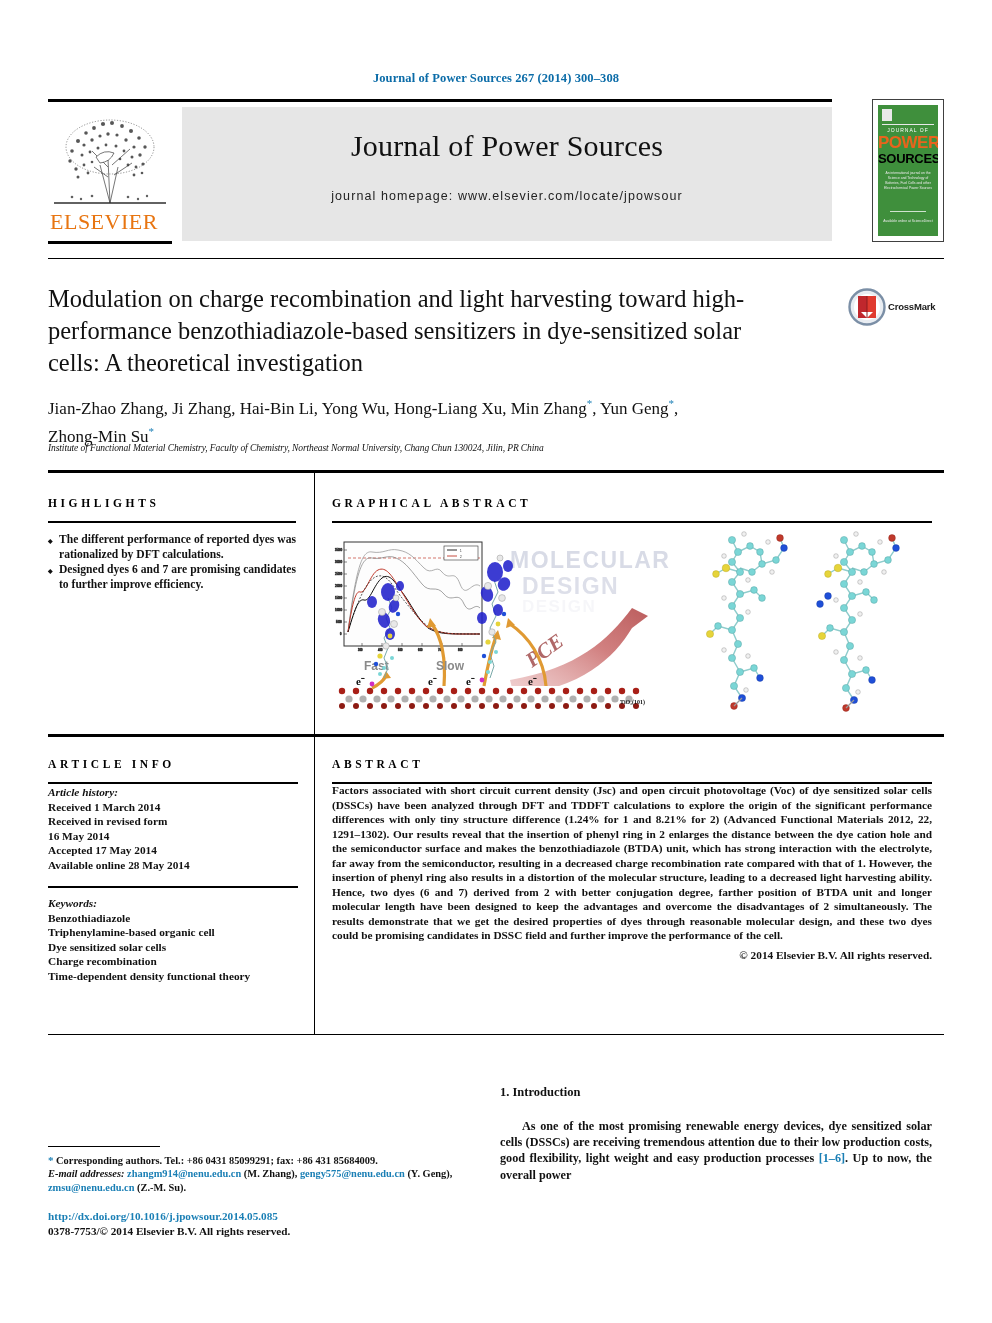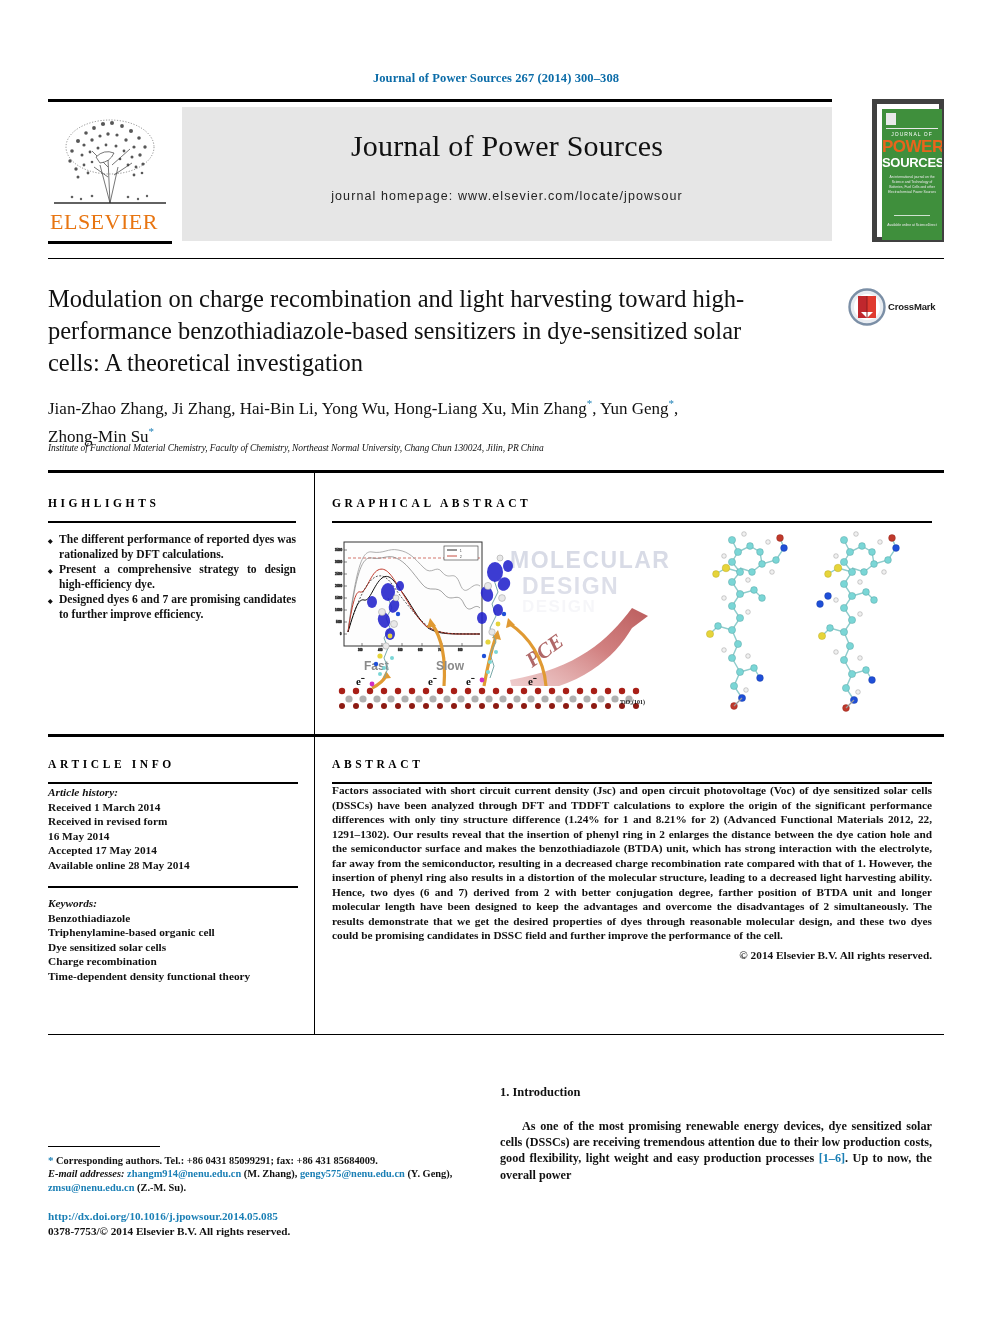--- a/index.html
+++ b/index.html
@@ -109,21 +109,21 @@
     color: #222;
     letter-spacing: 1.1px;
   }
   .cover {
     position: absolute;
     left: 824px;
     top: 0px;
     width: 72px;
     height: 143px;
     background: #fff;
-    border: 5px solid #404040;
+    border: 1px solid #404040;
     box-sizing: border-box;
   }
   .cover-inner {
     position: absolute;
     left: 5px; top: 5px;
     width: 60px; height: 131px;
     background: #3f8f3c;
     overflow: hidden;
   }
   .cover-els {
@@ -140,21 +140,21 @@
   }
   .cover-power {
     position: absolute; left: 0; top: 30px; width: 60px;
     text-align: center; font-family: "Liberation Sans", sans-serif;
     font-weight: bold; font-size: 17px; color: #e9641c;
     letter-spacing: -0.5px; line-height: 15px;
   }
   .cover-sources {
     position: absolute; left: 0; top: 46px; width: 60px;
     text-align: right; font-family: "Liberation Sans", sans-serif;
-    font-weight: bold; font-size: 13px; color: #ffffff;
+    font-weight: bold; font-size: 13px; color: #000000;
     letter-spacing: -0.3px;
   }
   .cover-sub {
     position: absolute; left: 5px; top: 66px; width: 50px;
     text-align: center; font-family: "Liberation Sans", sans-serif;
     font-size: 3.4px; color: #eaeaea; line-height: 5px;
   }
   .cover-foot {
     position: absolute; left: 5px; bottom: 12px; width: 50px;
     text-align: center; font-family: "Liberation Sans", sans-serif;
@@ -509,21 +509,20 @@
 
   <div class="thick-rule" style="top:470px;"></div>
 
   <div class="vrule" style="left:314px; top:470px; height:264px;"></div>
 
   <div class="sec-head" style="left:48px; top:497px;">HIGHLIGHTS</div>
   <div class="sec-underline" style="left:48px; top:521px; width:248px;"></div>
 
   <div class="highlights">
     <div class="hl-item">The different performance of reported dyes was rationalized by DFT calculations.</div>
-    <div class="hl-item">Present a comprehensive strategy to design high-efficiency dye.</div>
     <div class="hl-item">Designed dyes 6 and 7 are promising candidates to further improve efficiency.</div>
   </div>
 
   <div class="sec-head" style="left:332px; top:497px;">GRAPHICAL ABSTRACT</div>
   <div class="sec-underline" style="left:332px; top:521px; width:600px;"></div>
 
   <div class="ga-figure">
     <svg width="600" height="185" viewBox="0 0 600 185">
       <rect x="0" y="0" width="600" height="185" fill="#ffffff"></rect>
 

